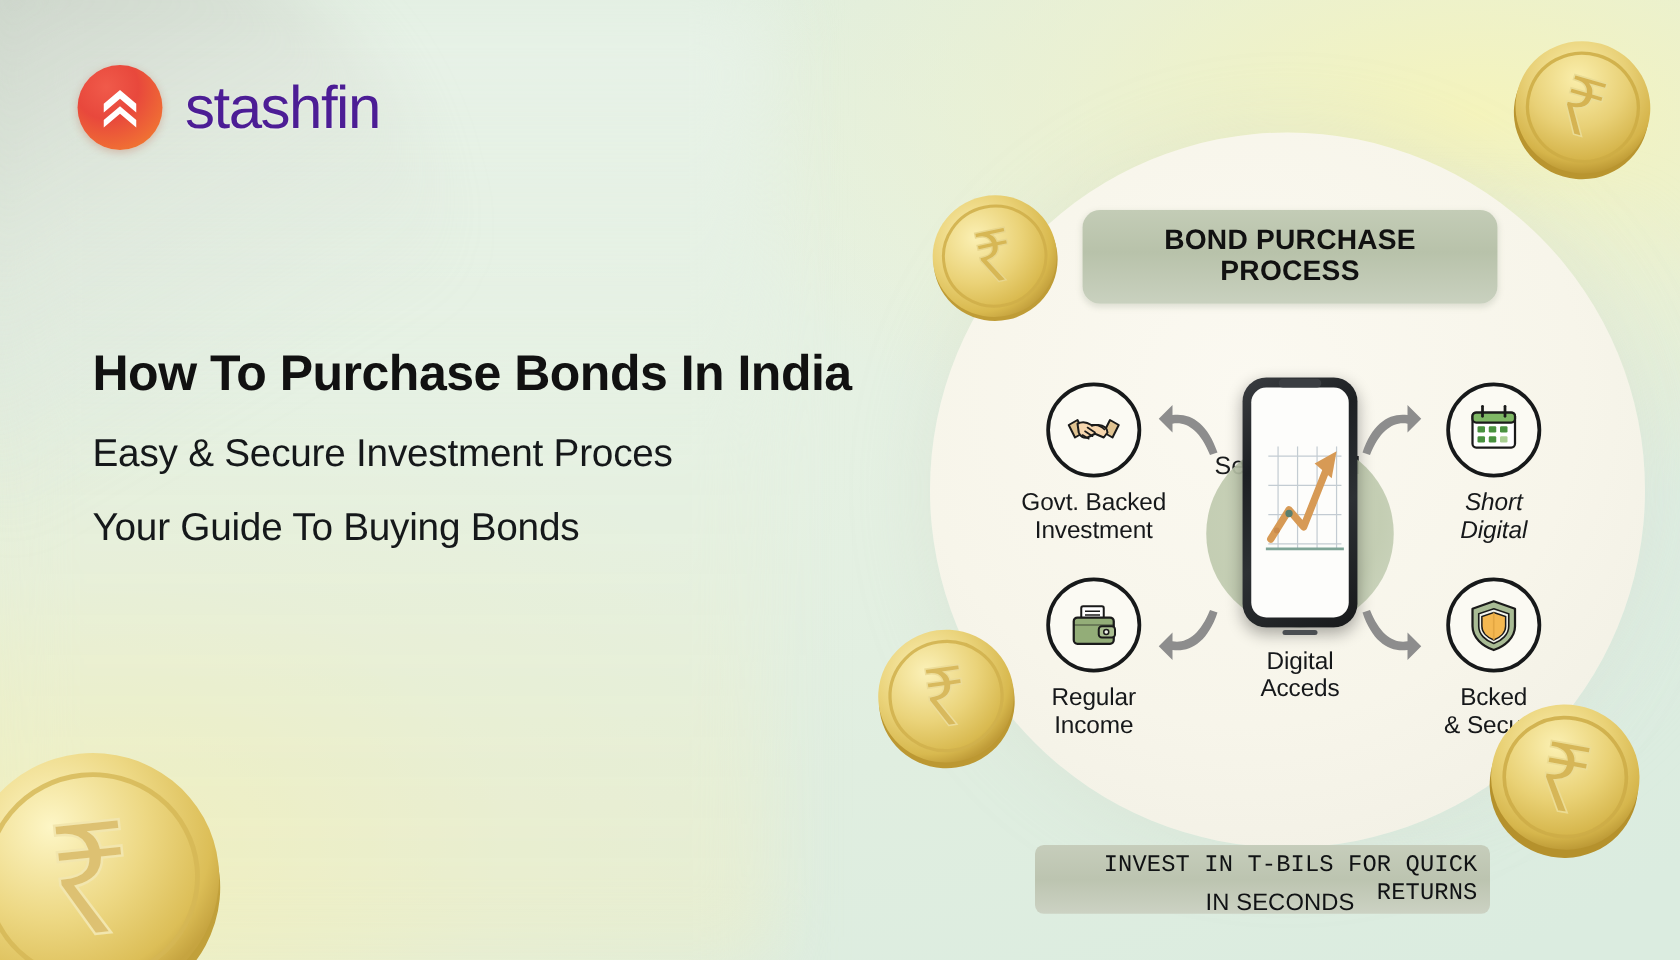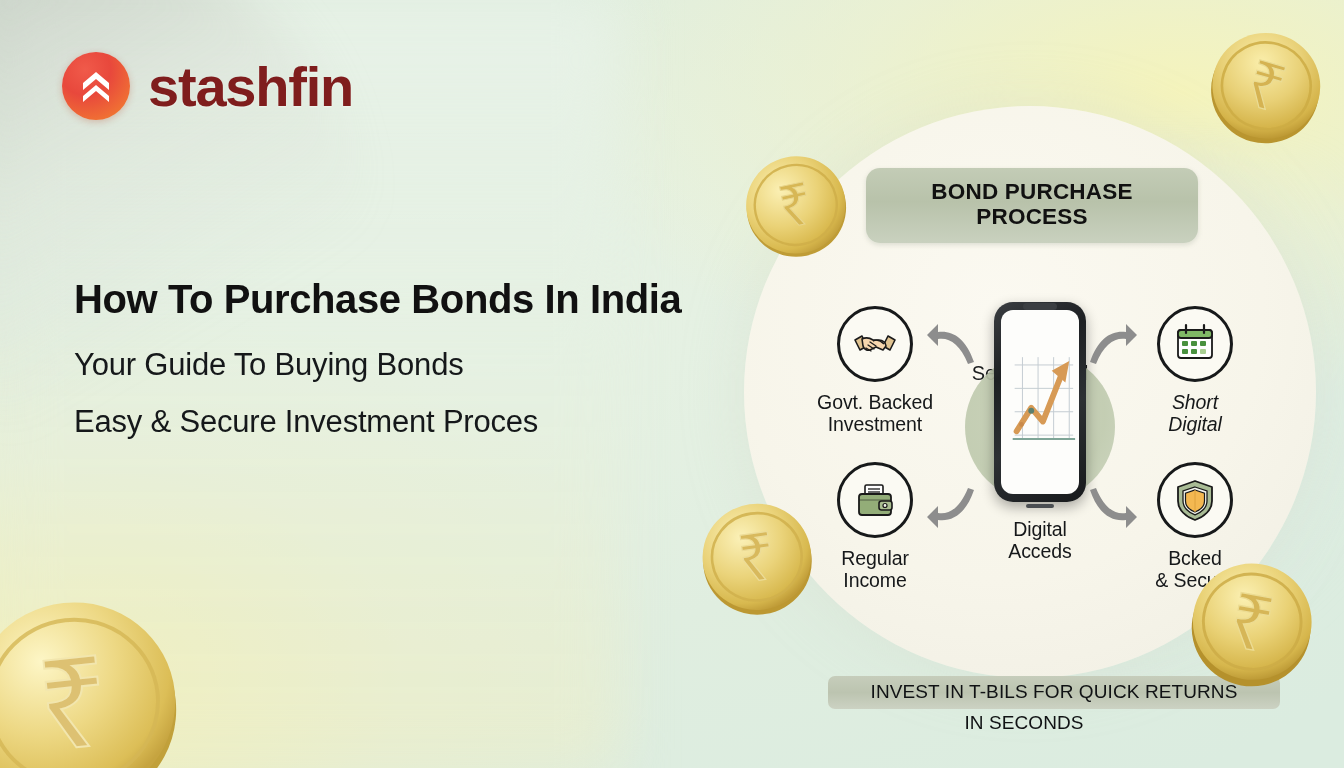--- a/index.html
+++ b/index.html
@@ -48,22 +48,22 @@
   }
   .logo-badge {
     width:68px; height:68px; border-radius:50%;
     background:radial-gradient(circle at 34% 26%, #f05a4a 0%, #e8483c 38%, #ef6a35 72%, #f08a2a 100%);
     display:flex; align-items:center; justify-content:center;
     box-shadow:0 2px 7px rgba(180,70,40,0.28);
     position:relative;
   }
   .logo-badge svg { width:40px; height:40px; display:block; }
   .logo-text {
-    font-size:56px; font-weight:700; letter-spacing:-1.2px;
-    color:#7f1d1d;
+    font-size:48px; font-weight:400; letter-spacing:-1.2px;
+    color:#4c1d95;
     text-shadow:0 1px 2px rgba(255,255,255,0.45);
   }
 
   
   .copy { position:absolute; left:74px; top:278px; width:760px; }
   .headline {
     font-size:40px; font-weight:700; color:#111;
     letter-spacing:-0.4px; line-height:1.08;
     font-stretch:condensed;
   }
@@ -161,24 +161,25 @@
   .node.n-bl { left:56px; top:356px; }
   .node.n-br { left:376px; top:356px; }
   .node.n-center-cap {
     left:216px; top:412px; width:160px;
   }
   .node.n-center-cap .cap { margin-top:0; }
 
   
   .cta-badge {
     position:absolute; left:828px; top:676px;
-    width:452px; padding:5px 10px 6px;
+    width:364px; padding:5px 10px 6px;
     border-radius:7px;
     background:linear-gradient(180deg,#c6cdbb 0%, #bcc4b0 50%, #ccd2c3 100%);
-    text-align:center;
+    text-align:right;
+    font-family:Liberation Mono, monospace;
   }
   .cta-badge .t { font-size:19px; font-weight:500; color:#101214; letter-spacing:0.1px; }
   .cta-sub {
     position:absolute; left:828px; top:712px; width:392px;
     text-align:center; font-size:19px; font-weight:500; color:#101214; letter-spacing:0.1px;
   }
 
   
   .coin { position:absolute; border-radius:50%; }
   .coin svg { width:100%; height:100%; display:block; }
@@ -199,22 +200,22 @@
         <path d="M20 6 L33 17 L33 24 L20 13 L7 24 L7 17 Z" fill="#ffffff"></path>
         <path d="M20 19 L33 30 L33 36 L20 25 L7 36 L7 30 Z" fill="#ffffff"></path>
         <path d="M12 11 L20 11 L14 17 Z" fill="#ee5a3c" opacity="0.0"></path>
       </svg>
     </div>
     <div class="logo-text">stashfin</div>
   </div>
 
   <div class="copy">
     <div class="headline">How To Purchase Bonds In India</div>
+    <div class="subline second">Easy &amp; Secure Investment Proces</div>
     <div class="subline">Your Guide To Buying Bonds</div>
-    <div class="subline second">Easy &amp; Secure Investment Proces</div>
   </div>
 
   <div class="info-circle"></div>
 
   <div class="info-stage">
 
     <div class="title-badge">
       <div class="t">BOND PURCHASE PROCESS</div>
     </div>
 

